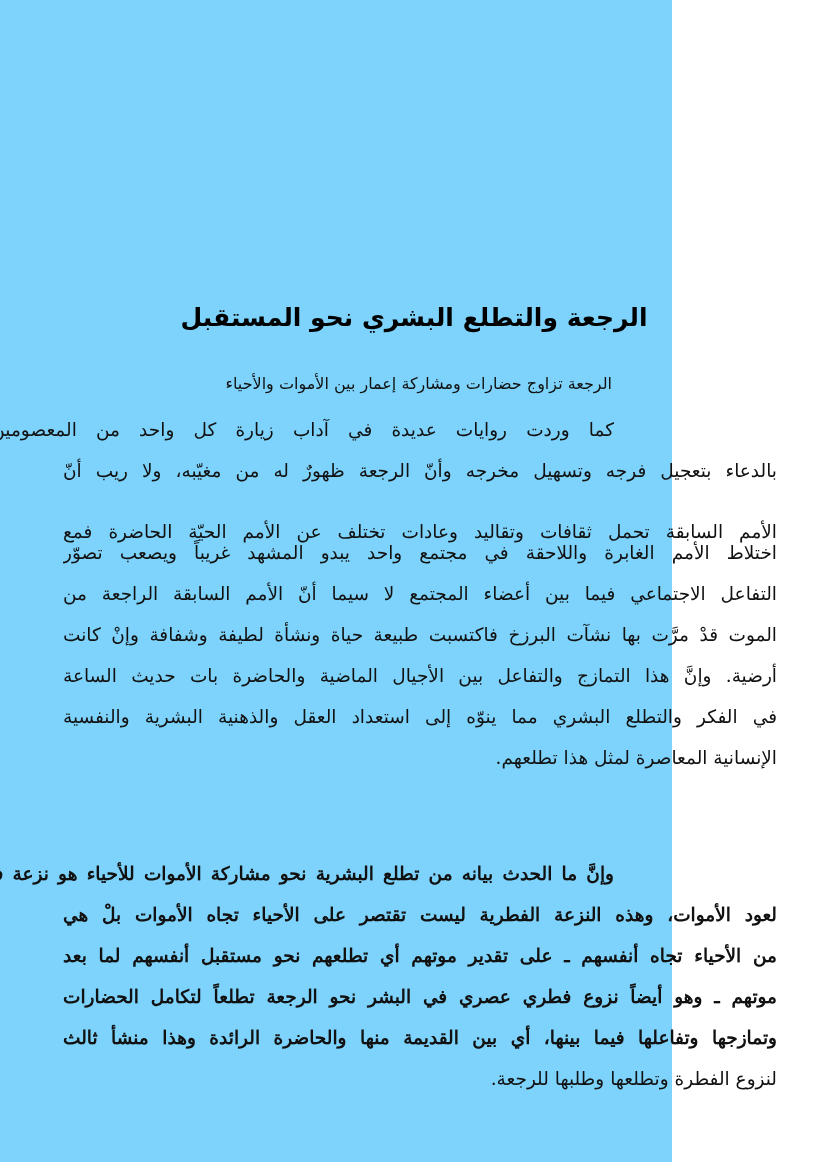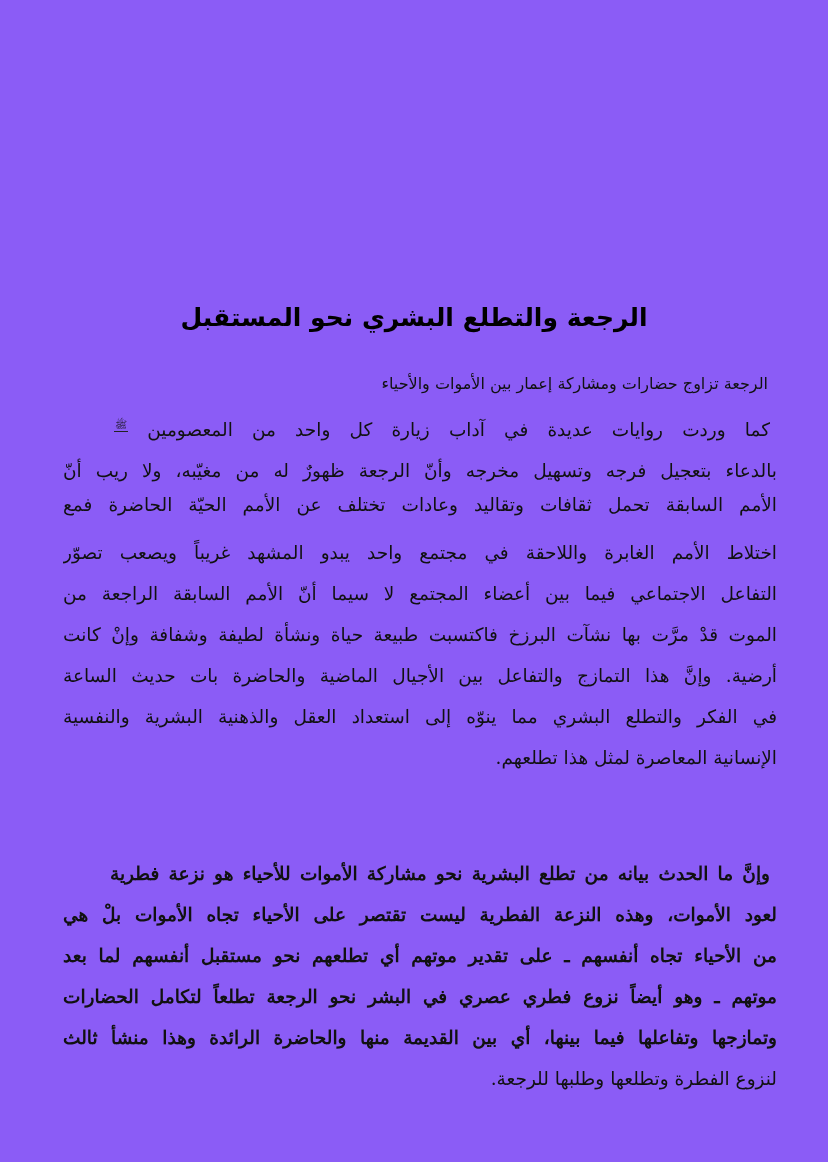--- a/index.html
+++ b/index.html
@@ -12,23 +12,23 @@
       height: 1162px;
       position: relative;
       overflow: hidden;
       color: #111111;
       font-family: "DejaVu Sans", sans-serif;
     }
     .page {
       position: absolute;
       left: 0;
       top: 0;
-      width: 828px;
+      width: 672px;
       height: 1162px;
-      background: #8b5cf6;
+      background: #7dd3fc;
     }
     .title {
       position: absolute;
       top: 298px;
       left: 0;
       width: 828px;
       text-align: center;
       direction: rtl;
       font-family: "DejaVu Sans", sans-serif;
       font-weight: bold;
@@ -95,21 +95,21 @@
   <div class="title">الرجعة والتطلع البشري نحو المستقبل</div>
 
   <div class="section-heading heading-1">الرجعة تزاوج حضارات ومشاركة إعمار بين الأموات والأحياء</div>
 
   <div>
     <div class="para-line first" style="top:409px;">
       <span>كما وردت روايات عديدة في آداب زيارة كل واحد من المعصومين</span>
       <span class="honorific">ﷺ</span>
     </div>
     <div class="para-line" style="top:450px;">بالدعاء بتعجيل فرجه وتسهيل مخرجه وأنّ الرجعة ظهورٌ له من مغيّبه، ولا ريب أنّ</div>
-    <div class="para-line" style="top:484px;">الأمم السابقة تحمل ثقافات وتقاليد وعادات تختلف عن الأمم الحيّة الحاضرة فمع</div>
+    <div class="para-line" style="top:511px;">الأمم السابقة تحمل ثقافات وتقاليد وعادات تختلف عن الأمم الحيّة الحاضرة فمع</div>
     <div class="para-line" style="top:532px;">اختلاط الأمم الغابرة واللاحقة في مجتمع واحد يبدو المشهد غريباً ويصعب تصوّر</div>
     <div class="para-line" style="top:573px;">التفاعل الاجتماعي فيما بين أعضاء المجتمع لا سيما أنّ الأمم السابقة الراجعة من</div>
     <div class="para-line" style="top:614px;">الموت قدْ مرَّت بها نشآت البرزخ فاكتسبت طبيعة حياة ونشأة لطيفة وشفافة وإنْ كانت</div>
     <div class="para-line" style="top:655px;">أرضية. وإنَّ هذا التمازج والتفاعل بين الأجيال الماضية والحاضرة بات حديث الساعة</div>
     <div class="para-line" style="top:696px;">في الفكر والتطلع البشري مما ينوّه إلى استعداد العقل والذهنية البشرية والنفسية</div>
     <div class="para-line last" style="top:737px;">الإنسانية المعاصرة لمثل هذا تطلعهم.</div>
   </div>
 
 
   <div>

